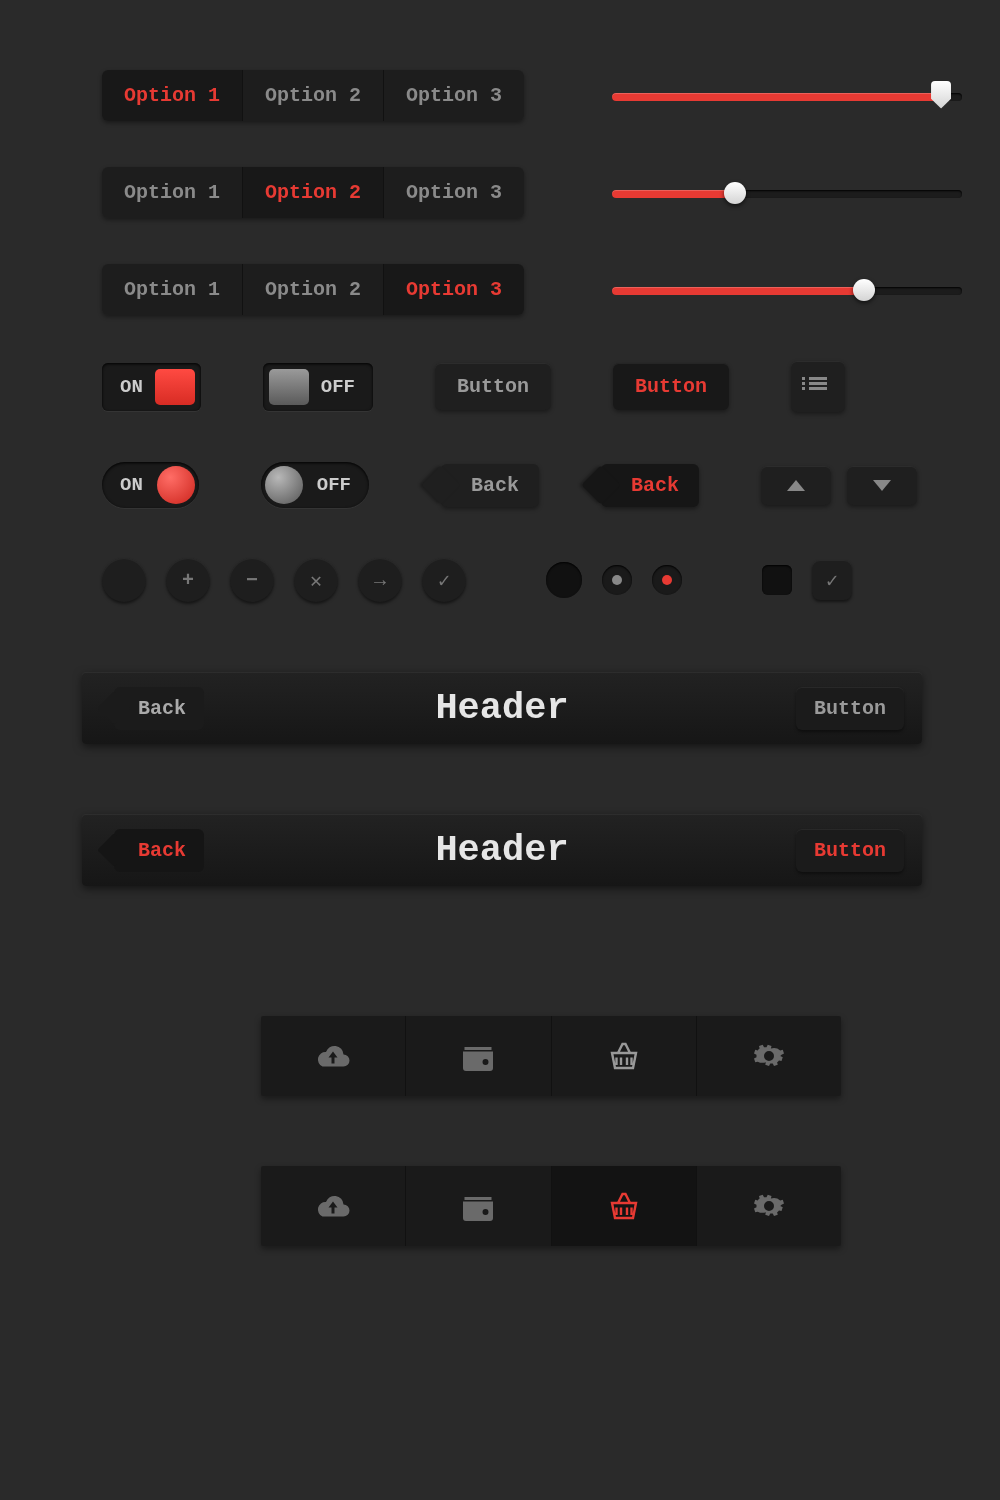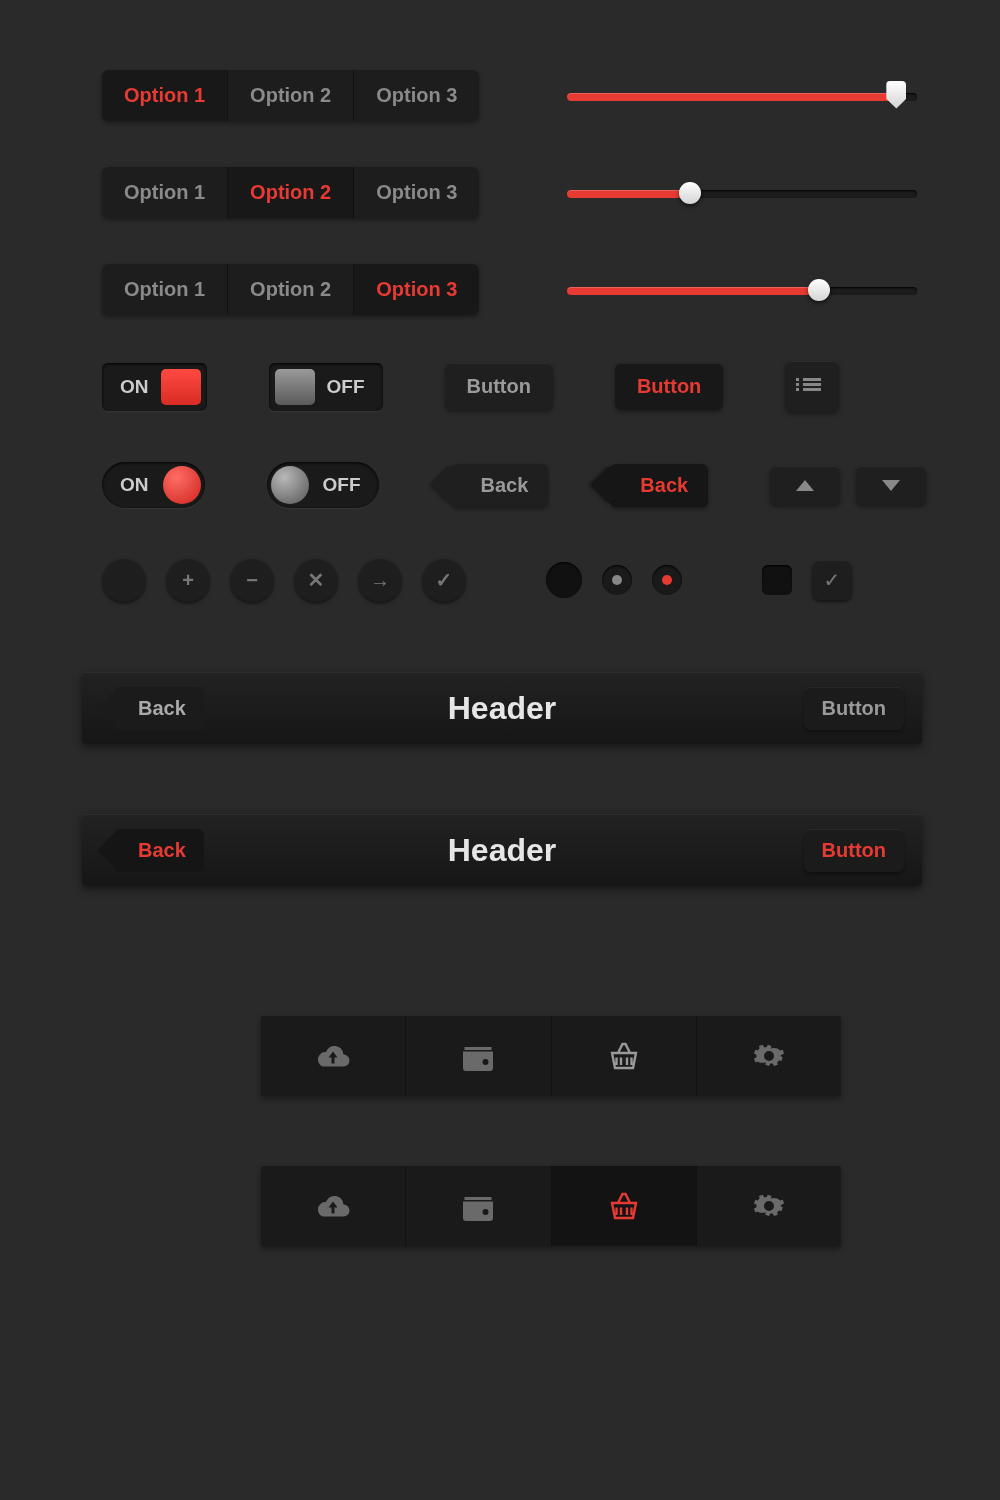--- a/index.html
+++ b/index.html
@@ -4,21 +4,21 @@
 <style>
 * { box-sizing: border-box; margin: 0; padding: 0; }
 body {
   background: #2a2a2a;
   font-family: -apple-system, "Helvetica Neue", Arial, sans-serif;
   width: 1000px;
   height: 1500px;
   overflow: hidden;
   color: #999;
 }
-.canvas { padding: 70px 0 0 102px; }
+.canvas { padding: 70px 0 0 102px; font-family: Liberation Mono, monospace; }
 
 
 .row { display: flex; align-items: center; margin-bottom: 46px; }
 .seg {
   display: flex;
   border-radius: 6px;
   overflow: hidden;
   box-shadow: 0 2px 4px rgba(0,0,0,.4), inset 0 1px 0 rgba(255,255,255,.04);
 }
 .seg-item {
@@ -206,21 +206,21 @@
   border-radius: 4px;
   box-shadow: 0 3px 8px rgba(0,0,0,.5), inset 0 1px 0 rgba(255,255,255,.05);
   display: flex; align-items: center;
   margin-bottom: 70px;
   margin-left: -20px;
   width: 840px;
   padding: 0 18px;
 }
 .hbar .title {
   position: absolute; left: 50%; transform: translateX(-50%);
-  color: #e6e6e6; font-size: 32px; font-weight: 800;
+  color: #e6e6e6; font-size: 37px; font-weight: 800;
 }
 .hbar .right-btn {
   margin-left: auto;
   background: #1b1b1b;
   font-weight: 700; font-size: 20px;
   padding: 10px 18px; border-radius: 6px;
   box-shadow: inset 0 1px 0 rgba(255,255,255,.06), 0 2px 3px rgba(0,0,0,.4);
 }
 .hbar .right-btn.grey { color: #9a9a9a; }
 .hbar .right-btn.red { color: #e73a33; }

